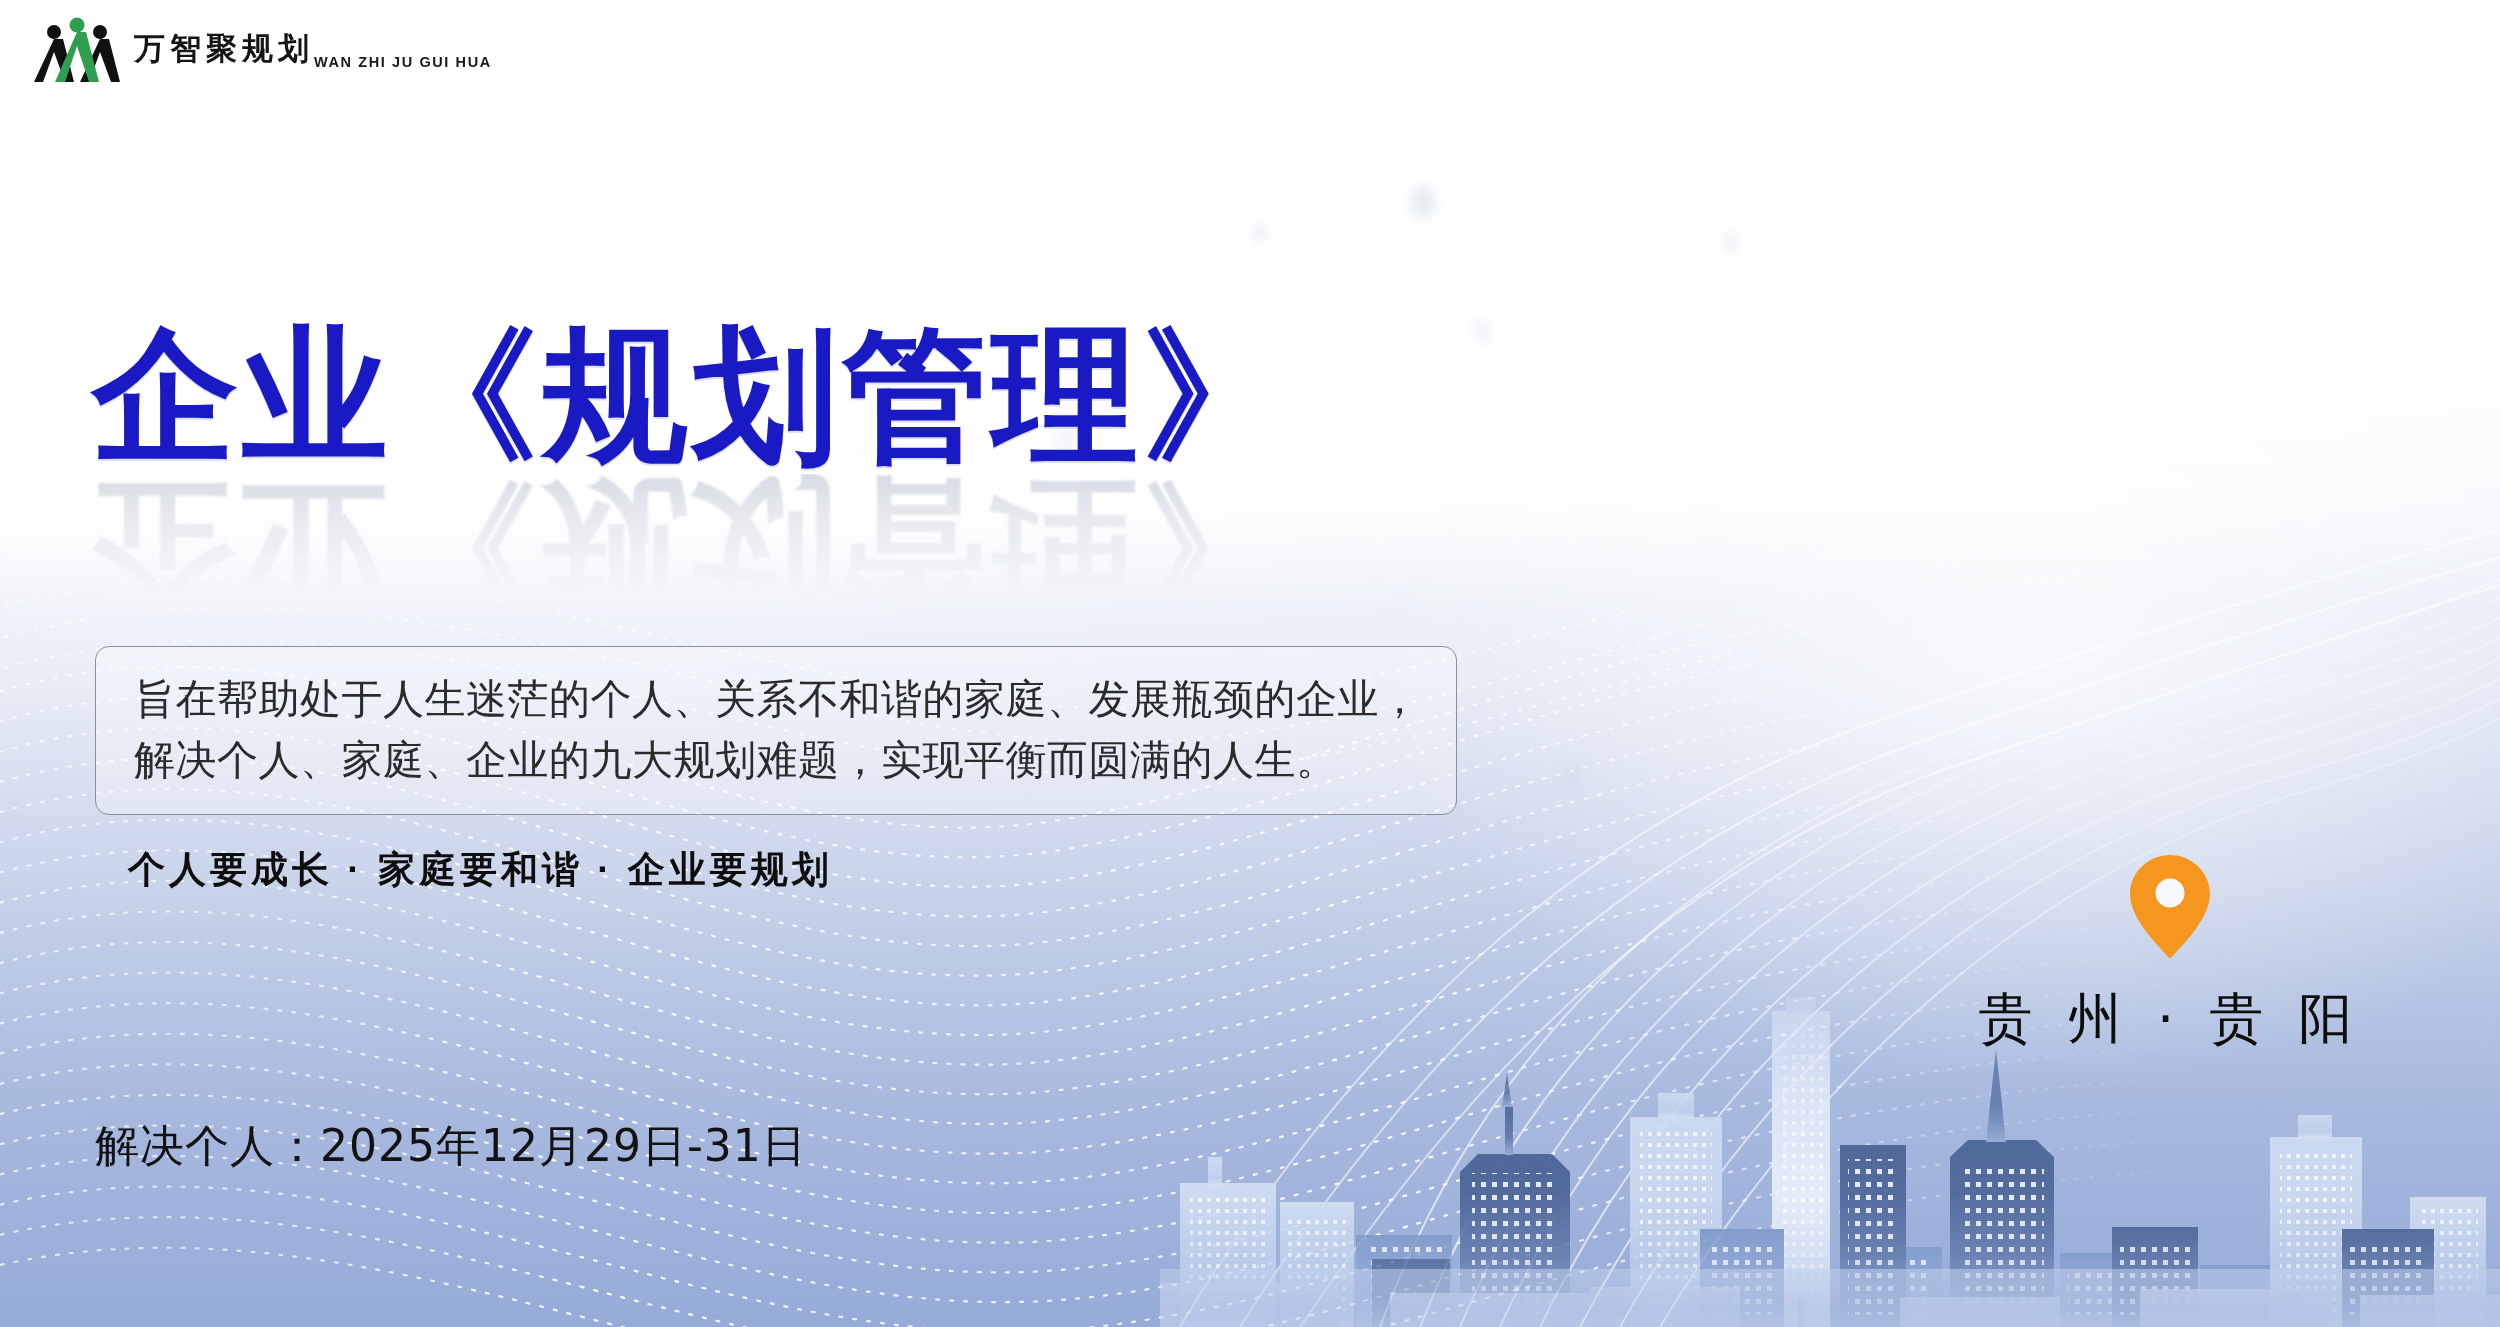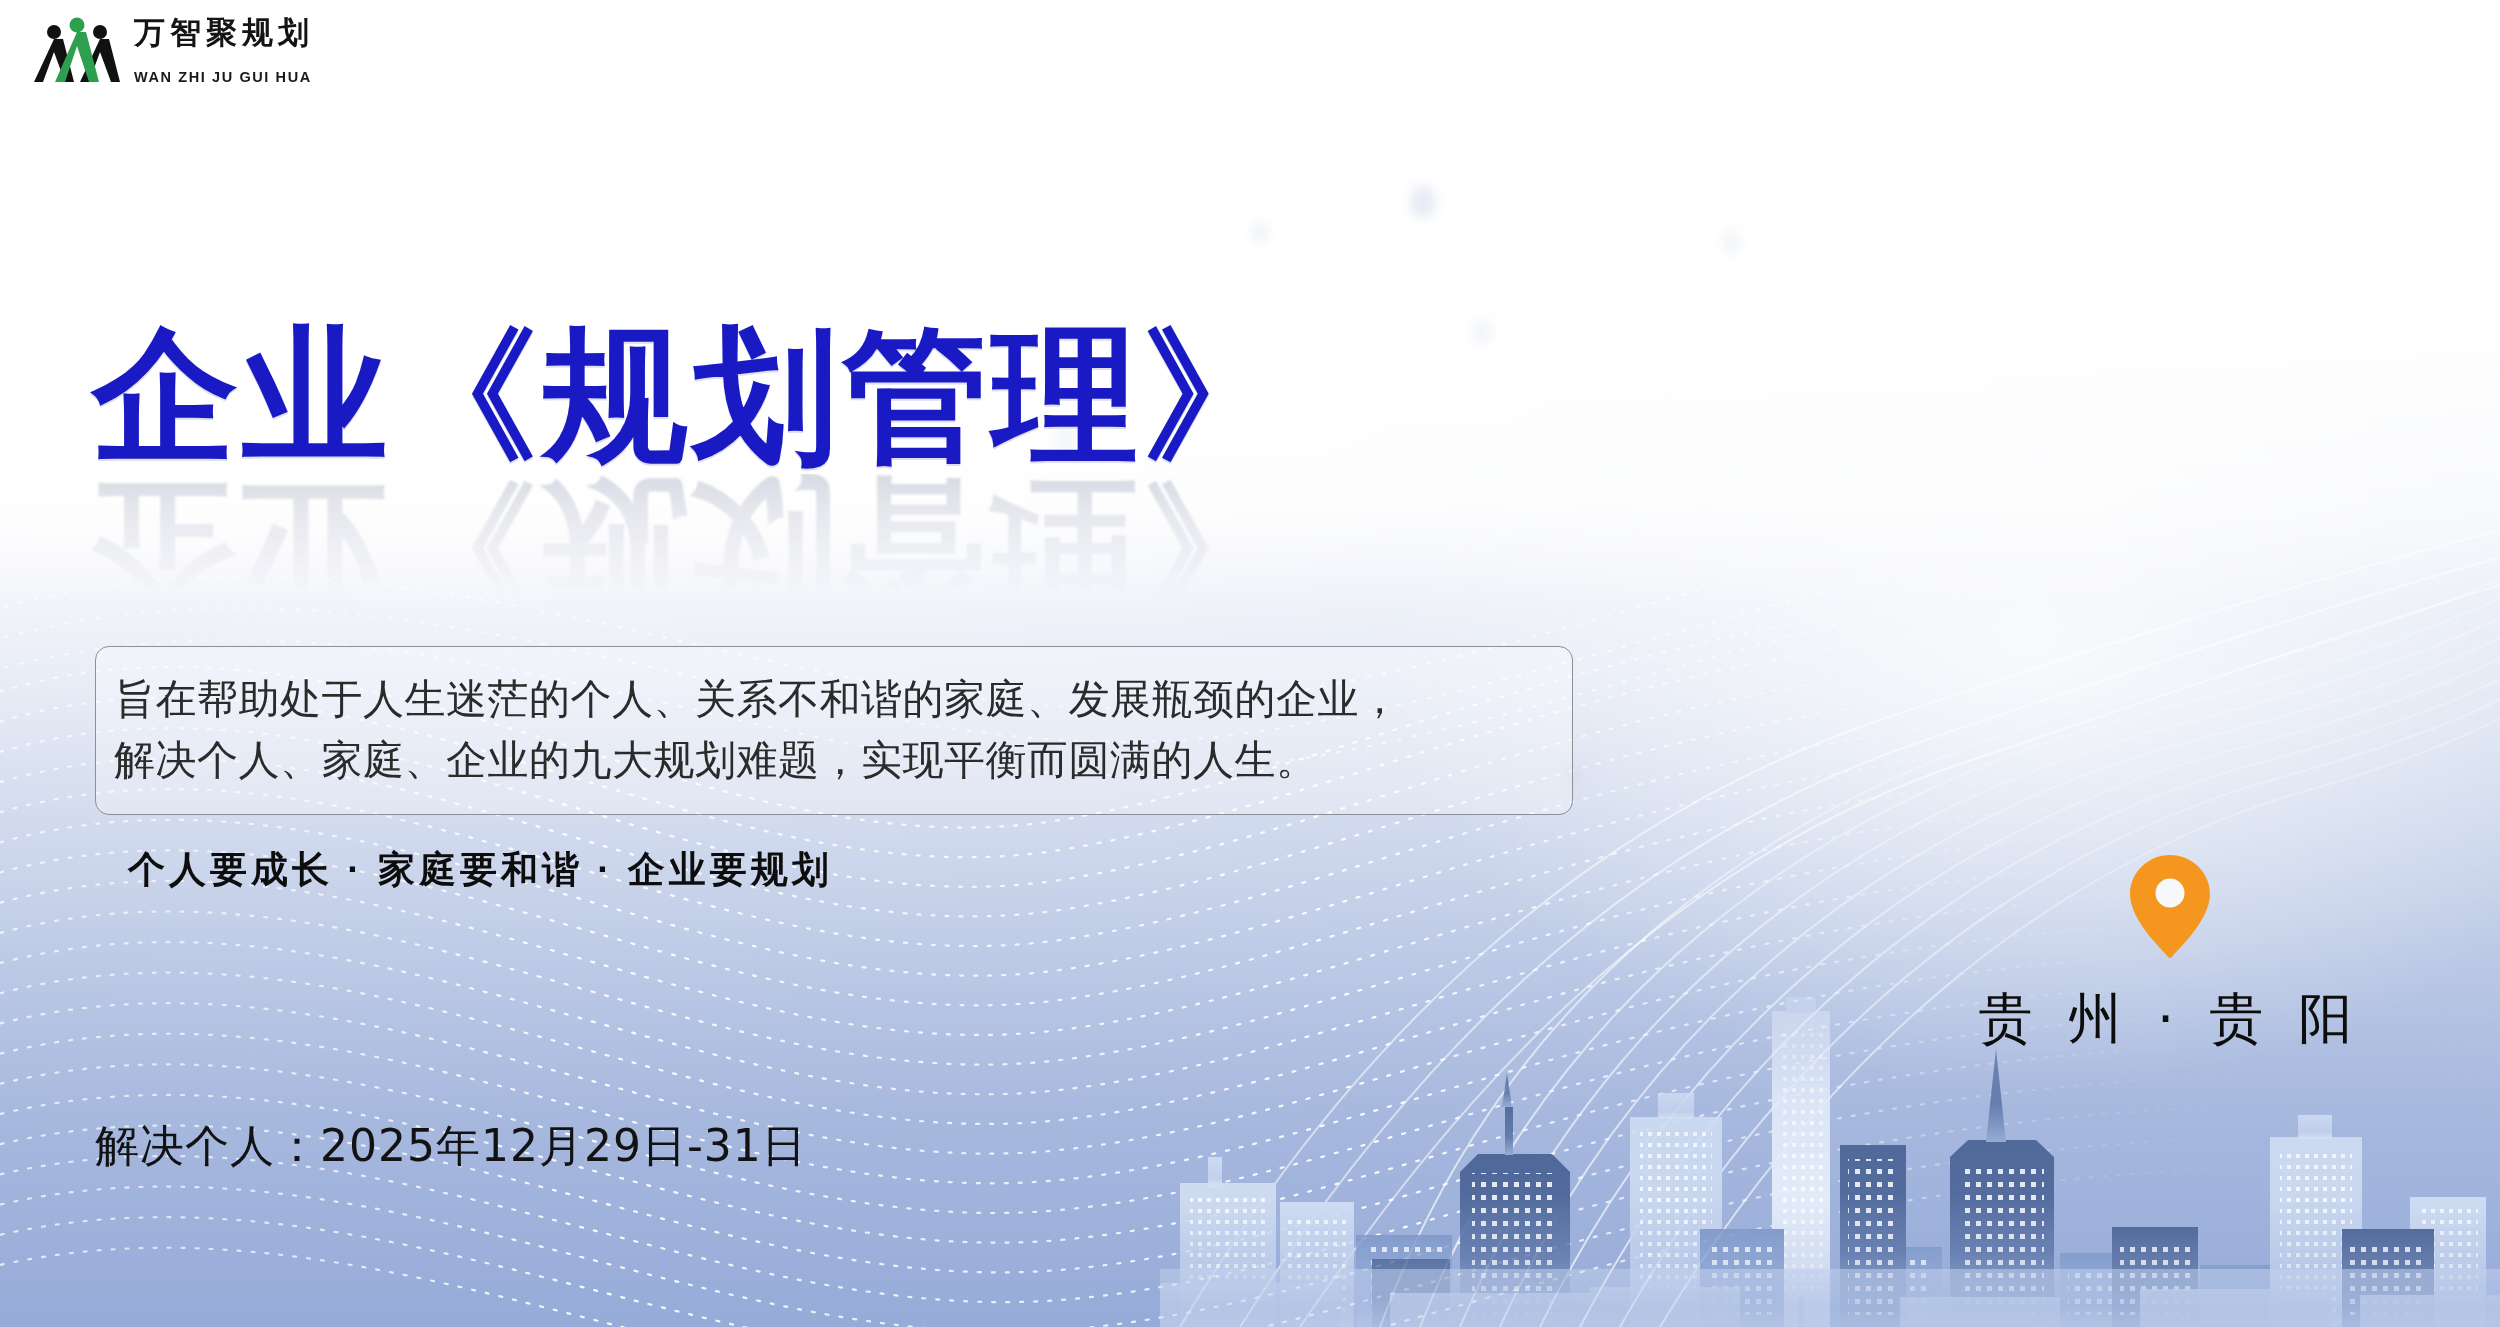--- a/index.html
+++ b/index.html
@@ -40,21 +40,21 @@
   
   .bokeh{position:absolute;border-radius:50%;background:rgba(170,185,215,.28);filter:blur(6px);}
 
   
   .waves{position:absolute;inset:0;pointer-events:none;}
   .waves svg{width:100%;height:100%;display:block;}
 
   
   .logo{position:absolute;left:34px;top:16px;display:flex;align-items:center;gap:14px;}
   .logo-mark{width:86px;height:70px;}
-  .logo-text{display:flex;flex-direction:column;line-height:1;}
+  .logo-text{display:flex;flex-direction:row;line-height:1;}
   .logo-cn{
     font-family:"DejaVu Serif","Liberation Serif",serif;
     font-size:31px;font-weight:700;color:#141414;letter-spacing:5px;
   }
   .logo-en{
     font-size:14.5px;font-weight:700;color:#1a1a1a;letter-spacing:1.6px;
     margin-top:22px;
   }
 
   
@@ -72,24 +72,24 @@
     color:rgba(120,128,160,.30);
     transform:scaleY(-1);
     margin-top:6px;
     -webkit-mask-image:linear-gradient(to bottom, rgba(0,0,0,0) 18%, rgba(0,0,0,.55) 72%, rgba(0,0,0,.95) 100%);
     mask-image:linear-gradient(to bottom, rgba(0,0,0,0) 18%, rgba(0,0,0,.55) 72%, rgba(0,0,0,.95) 100%);
     filter:blur(1.2px);
   }
 
   
   .desc-box{
-    position:absolute;left:95px;top:646px;width:1478px;
+    position:absolute;left:95px;top:646px;width:1362px;
     border:1.6px solid #8b8f96;border-radius:14px;
     background:rgba(255,255,255,.30);
-    padding:22px 26px 24px 18px;
+    padding:22px 26px 24px 38px;
     box-sizing:border-box;
   }
   .desc-line{
     font-family:"DejaVu Sans","Liberation Sans",sans-serif;
     font-size:41px;color:#2b2b2b;line-height:1.48;white-space:nowrap;
     letter-spacing:.5px;
   }
 
   
   .slogan{

